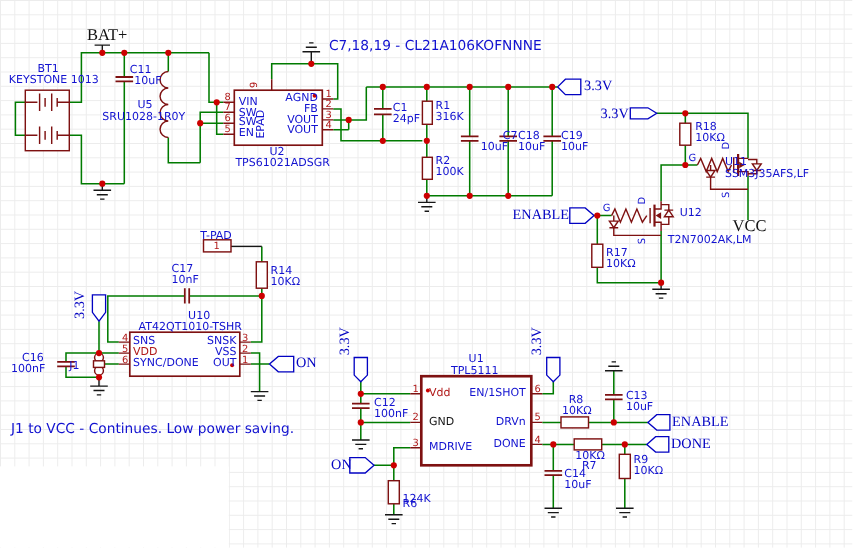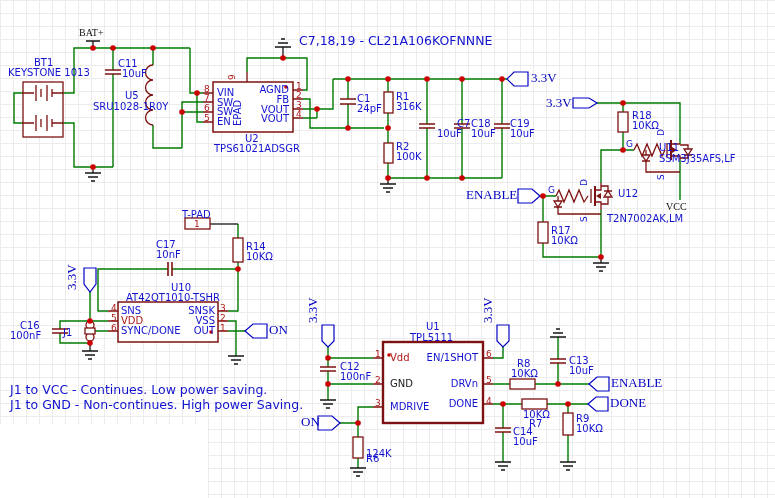--- a/index.html
+++ b/index.html
@@ -7,21 +7,21 @@
     background-image:linear-gradient(#ececec 1px,transparent 1px),linear-gradient(90deg,#ececec 1px,transparent 1px);
     background-size:13px 13px;font-family:"DejaVu Sans",sans-serif;}
   #wires-layer{position:absolute;left:0;top:0;}
   .t{position:absolute;font-size:10px;line-height:11px;white-space:nowrap;}
   .blue{color:#1212D0;}
   .red{color:#B01818;}
   .blk{color:#151515;}
   .pin{font-size:9px;line-height:10px;}
   .ann{font-size:12.5px;line-height:14px;}
   .serif{font-family:"Liberation Serif",serif;font-size:13px;line-height:14px;color:#0202C2;}
-  .big{font-size:10px;line-height:15px;color:#111;}
+  .big{font-size:15px;line-height:15px;color:#111;}
   .ra{text-align:right;}
   .vt{transform:rotate(-90deg);transform-origin:left bottom;}
   #blank-overlay{position:absolute;left:0;top:424px;width:208px;height:74px;background:#fff;}
 </style>
 </head>
 <body>
 
 <div id="sheet">
 
 <svg id="wires-layer" width="775" height="498" viewBox="0 0 775 498">
@@ -190,21 +190,20 @@
         <circle cx="503" cy="404" r="2.8"></circle>
         <circle cx="568" cy="404" r="2.8"></circle>
     <circle cx="286" cy="87" r="1.8"></circle>
         <circle cx="211" cy="332" r="1.8"></circle>
         <circle cx="389" cy="355" r="1.8"></circle>
   </g>
 </svg>
 
 <span class="t ann blue" style="left:299px;top:34px">C7,18,19 - CL21A106KOFNNNE</span>
 <span class="t ann blue" style="left:10px;top:383px">J1 to VCC - Continues. Low power saving.</span>
-<span class="t ann blue" style="left:10px;top:398px">J1 to GND - Non-continues. High power Saving.</span>
 
 <span class="t serif big" style="left:79px;top:25px">BAT+</span>
 <span class="t serif big" style="left:666px;top:199px">VCC</span>
 
 <span class="t blue" style="left:34px;top:57px">BT1</span>
 <span class="t blue" style="left:8px;top:67px">KEYSTONE 1013</span>
 <span class="t blue" style="left:118px;top:58px">C11</span>
 <span class="t blue" style="left:122px;top:68px">10uF</span>
 <span class="t blue" style="left:125px;top:90px">U5</span>
 <span class="t blue" style="left:93px;top:101px">SRU1028-1R0Y</span>

